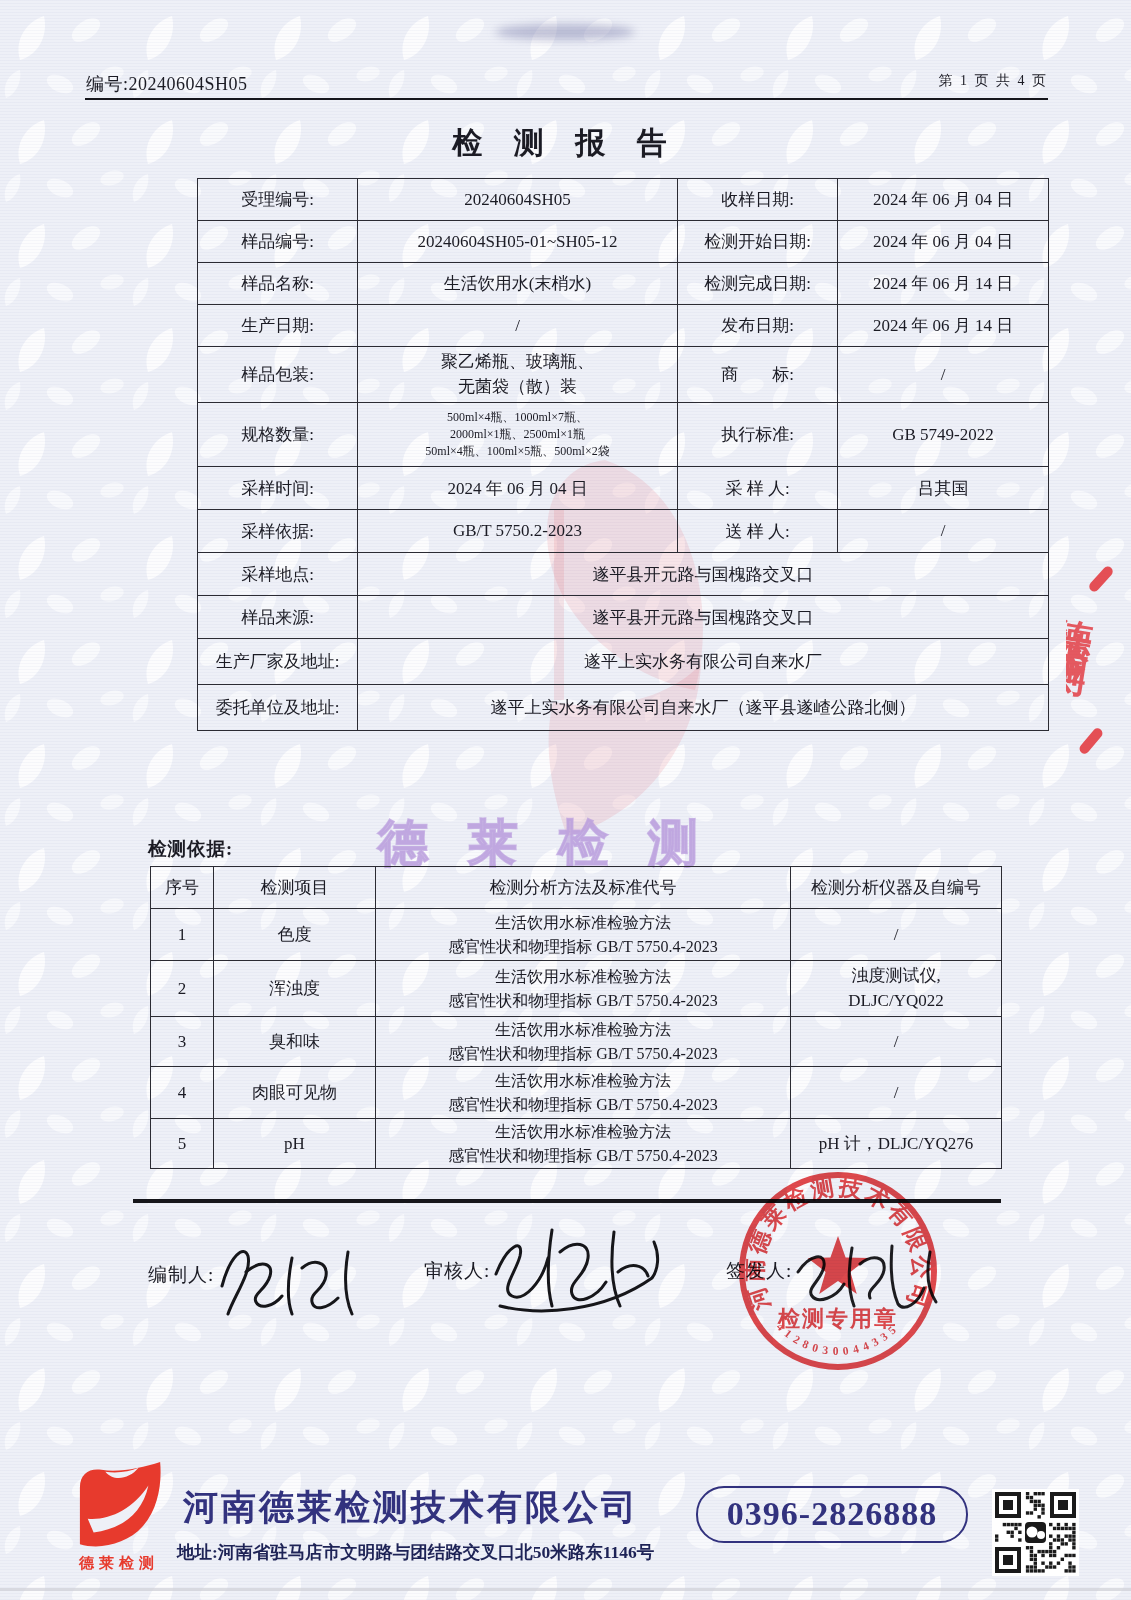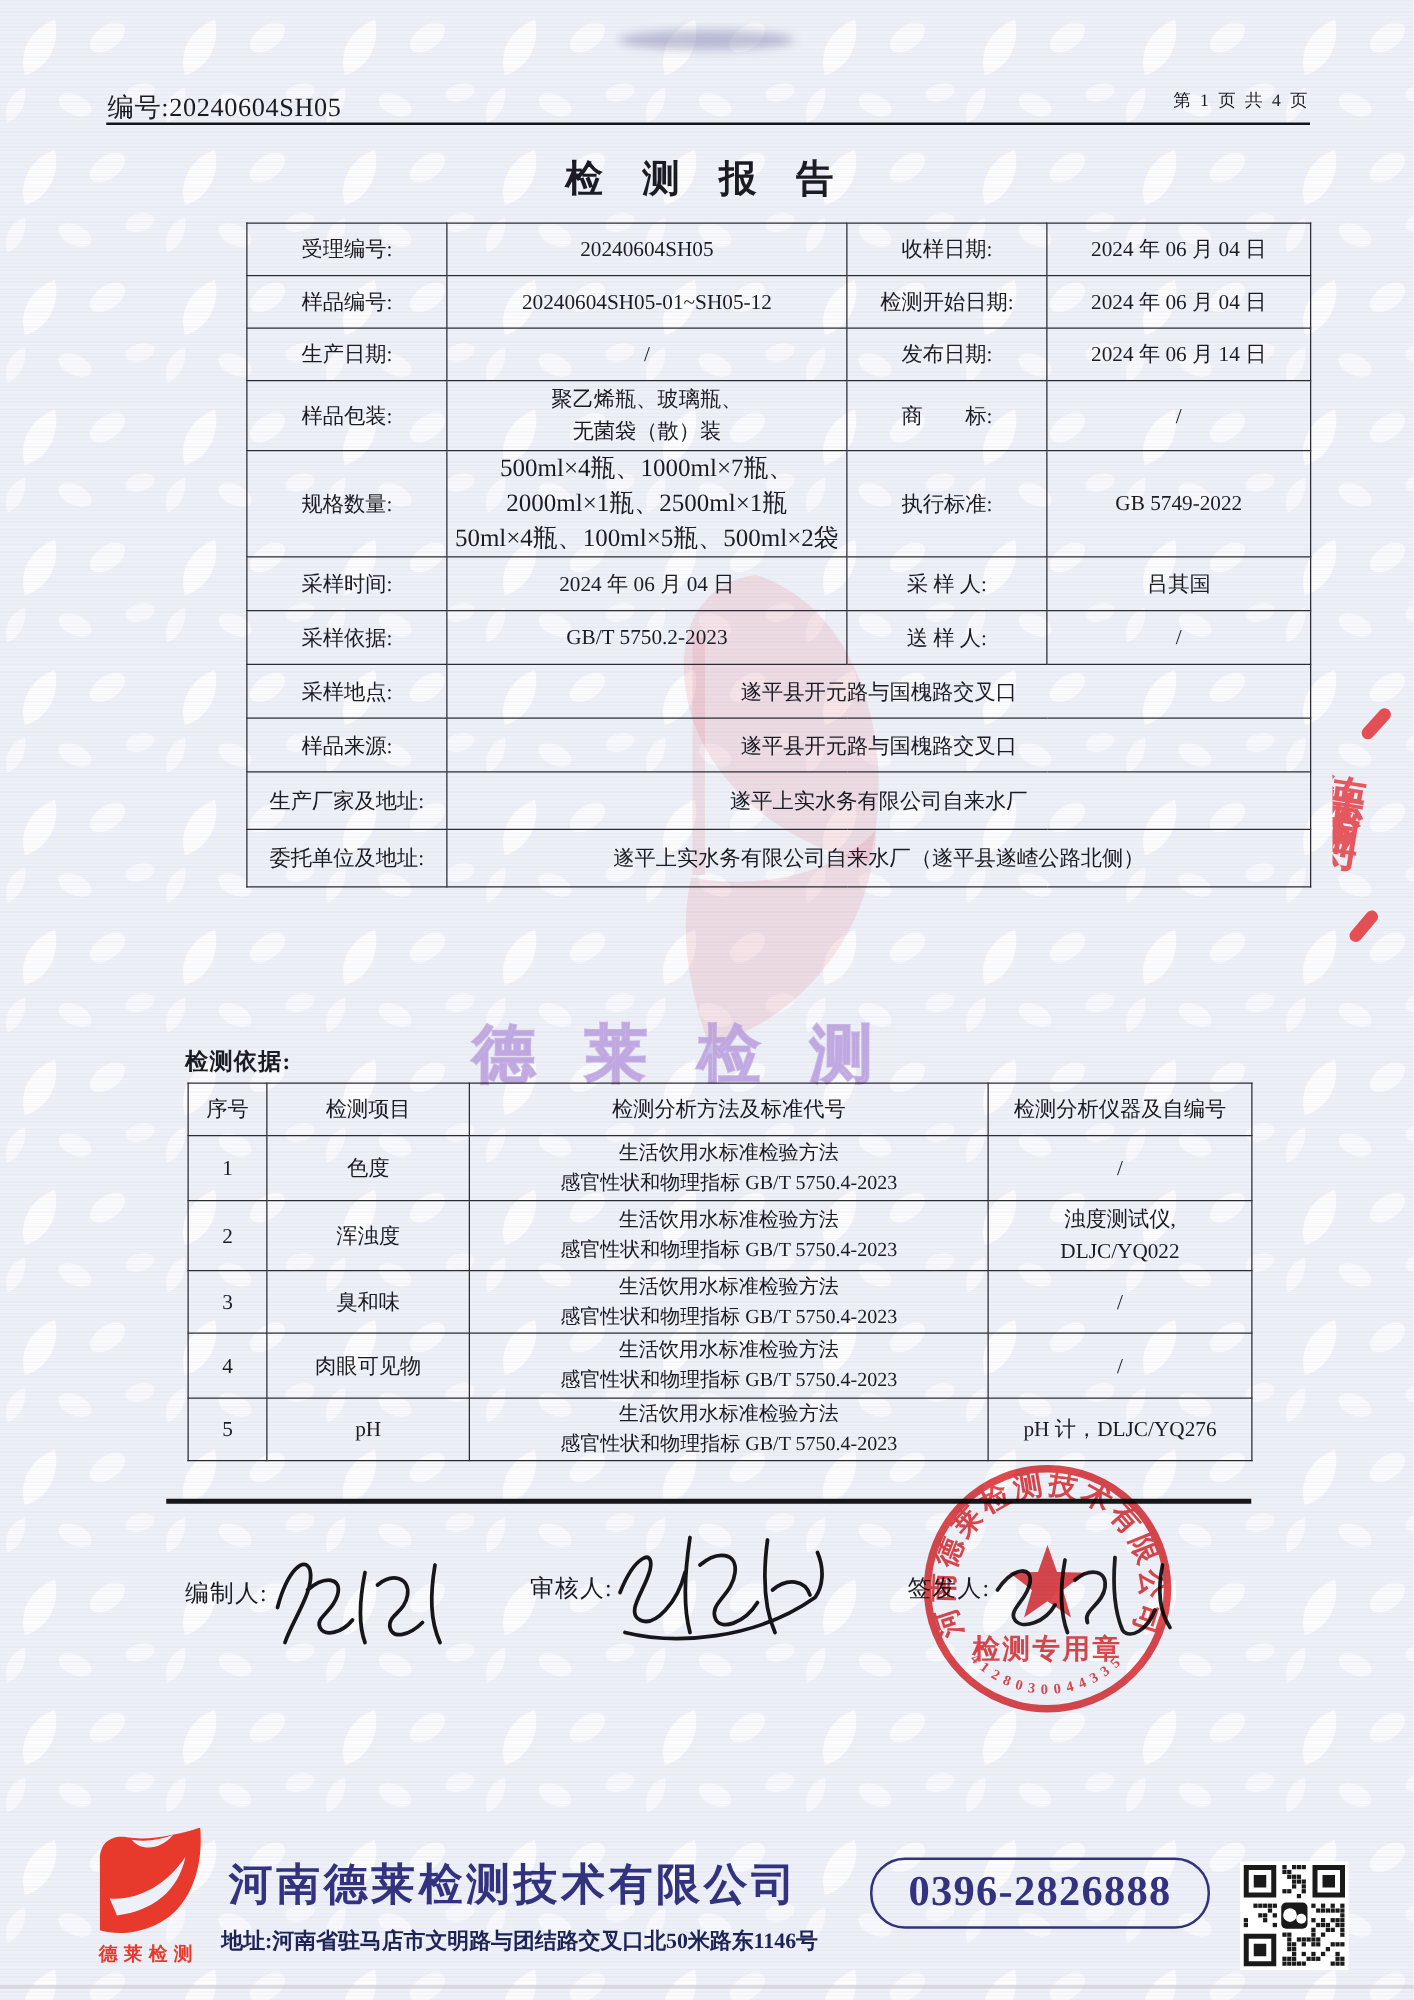--- a/index.html
+++ b/index.html
@@ -2,31 +2,31 @@
 <html><head>
 <meta charset="utf-8">
 <style>
   html,body{margin:0;padding:0;}
   .page{position:relative;width:1131px;height:1600px;overflow:hidden;
         background:#eef0f7;color:#1b1b24;
         font-family:"Liberation Serif","DejaVu Serif",serif;}
   .abs{position:absolute;}
   .scanlines{position:absolute;inset:0;pointer-events:none;
     background:repeating-linear-gradient(0deg,rgba(110,120,175,0.05) 0 1px,rgba(0,0,0,0) 1px 3px);}
-  .doc-no{left:86px;top:72px;font-size:21px;letter-spacing:.5px;}
+  .doc-no{left:86px;top:72px;font-size:18px;letter-spacing:.5px;}
   .page-info{right:83px;top:72px;font-size:14px;letter-spacing:2px;}
   .header-line{left:85px;top:98px;width:963px;height:2.2px;background:#15151c;}
   .title{left:0;top:123px;width:1131px;text-align:center;font-size:30px;font-weight:bold;letter-spacing:12px;}
   table{border-collapse:collapse;table-layout:fixed;}
   td,th{border:1.4px solid #2b2b33;text-align:center;vertical-align:middle;
         font-size:17px;font-weight:normal;padding:0 4px;overflow:hidden;}
   .info-table{left:150px;top:178px;width:851px;margin-left:47px;}
   .basis-table{left:150px;top:866px;width:851px;}
   .pre{white-space:pre-line;line-height:1.45;}
-  .small{font-size:20px;line-height:1.4;white-space:pre-line;}
+  .small{font-size:12px;line-height:1.4;white-space:pre-line;}
   .method-cell{font-size:16px;line-height:1.5;white-space:pre-line;}
   .basis-heading{left:148px;top:836px;font-size:18.5px;font-weight:bold;letter-spacing:1px;}
   .divider{left:133px;top:1199px;width:868px;height:4px;background:#15151a;}
   .sig-label{font-size:19px;letter-spacing:1px;}
   .wm-center{left:378px;top:810px;font-size:50px;font-weight:bold;letter-spacing:40px;
              color:rgba(176,148,214,0.55);-webkit-text-stroke:1.5px rgba(186,158,222,0.7);
              pointer-events:none;}
   .smudge{left:495px;top:24px;width:140px;height:16px;border-radius:50%;
           background:rgba(88,92,150,0.35);filter:blur(4px);}
   .bottom-edge{left:0;top:1588px;width:1131px;height:3px;background:#cfcfd6;opacity:.7;}
@@ -89,20 +89,26 @@
       <td>受理编号:</td>
       <td>20240604SH05</td>
       <td>收样日期:</td>
       <td>2024 年 06 月 04 日</td>
     </tr>
     <tr style="height:42px">
       <td>样品编号:</td>
       <td>20240604SH05-01~SH05-12</td>
       <td>检测开始日期:</td>
       <td>2024 年 06 月 04 日</td>
+    </tr>
+    <tr style="height:42px">
+      <td>样品名称:</td>
+      <td>生活饮用水(末梢水)</td>
+      <td>检测完成日期:</td>
+      <td>2024 年 06 月 14 日</td>
     </tr>
     <tr style="height:42px">
       <td>生产日期:</td>
       <td>/</td>
       <td>发布日期:</td>
       <td>2024 年 06 月 14 日</td>
     </tr>
     <tr style="height:56px">
       <td>样品包装:</td>
       <td class="pre">聚乙烯瓶、玻璃瓶、

